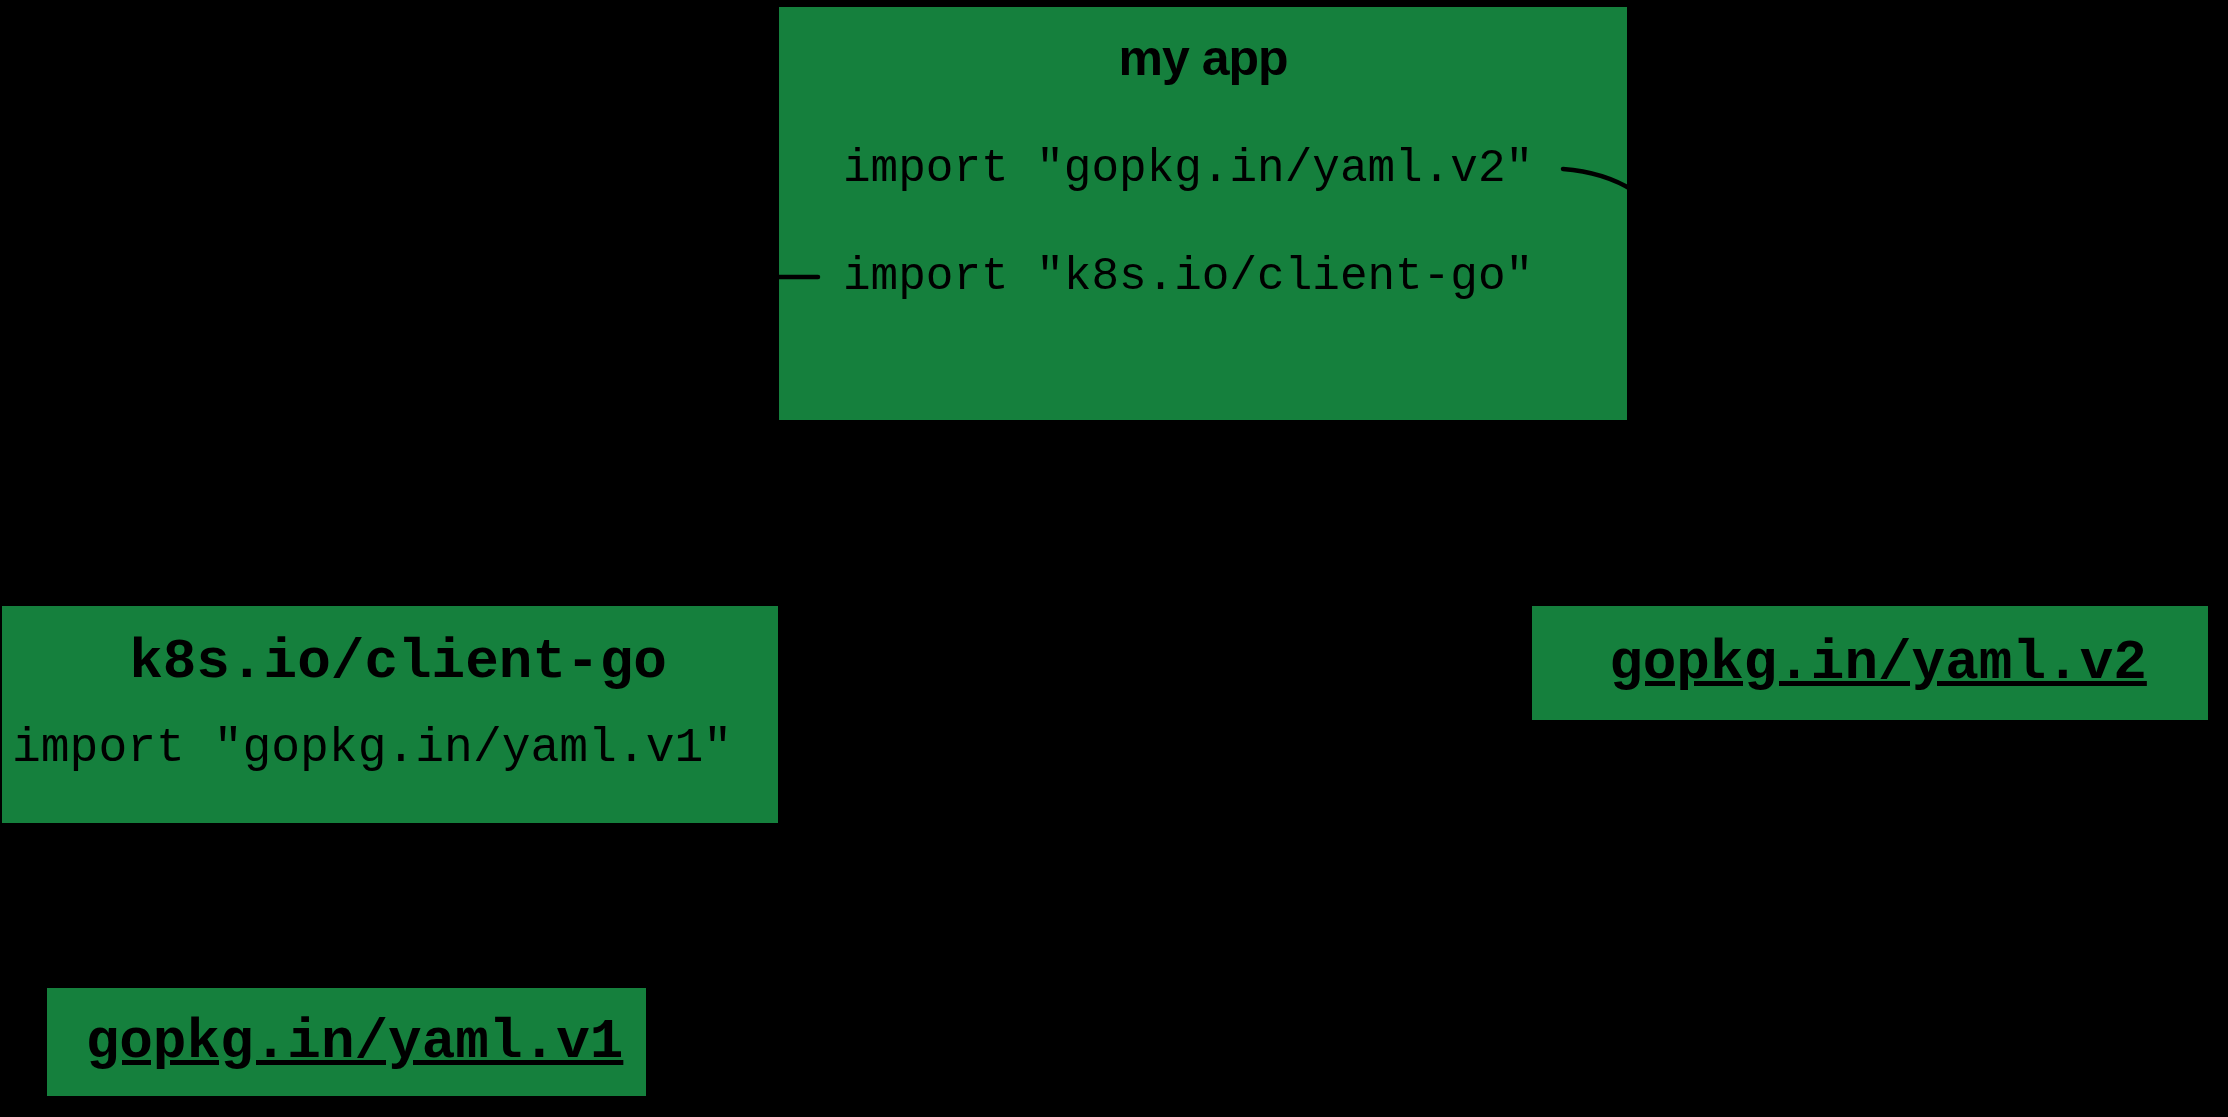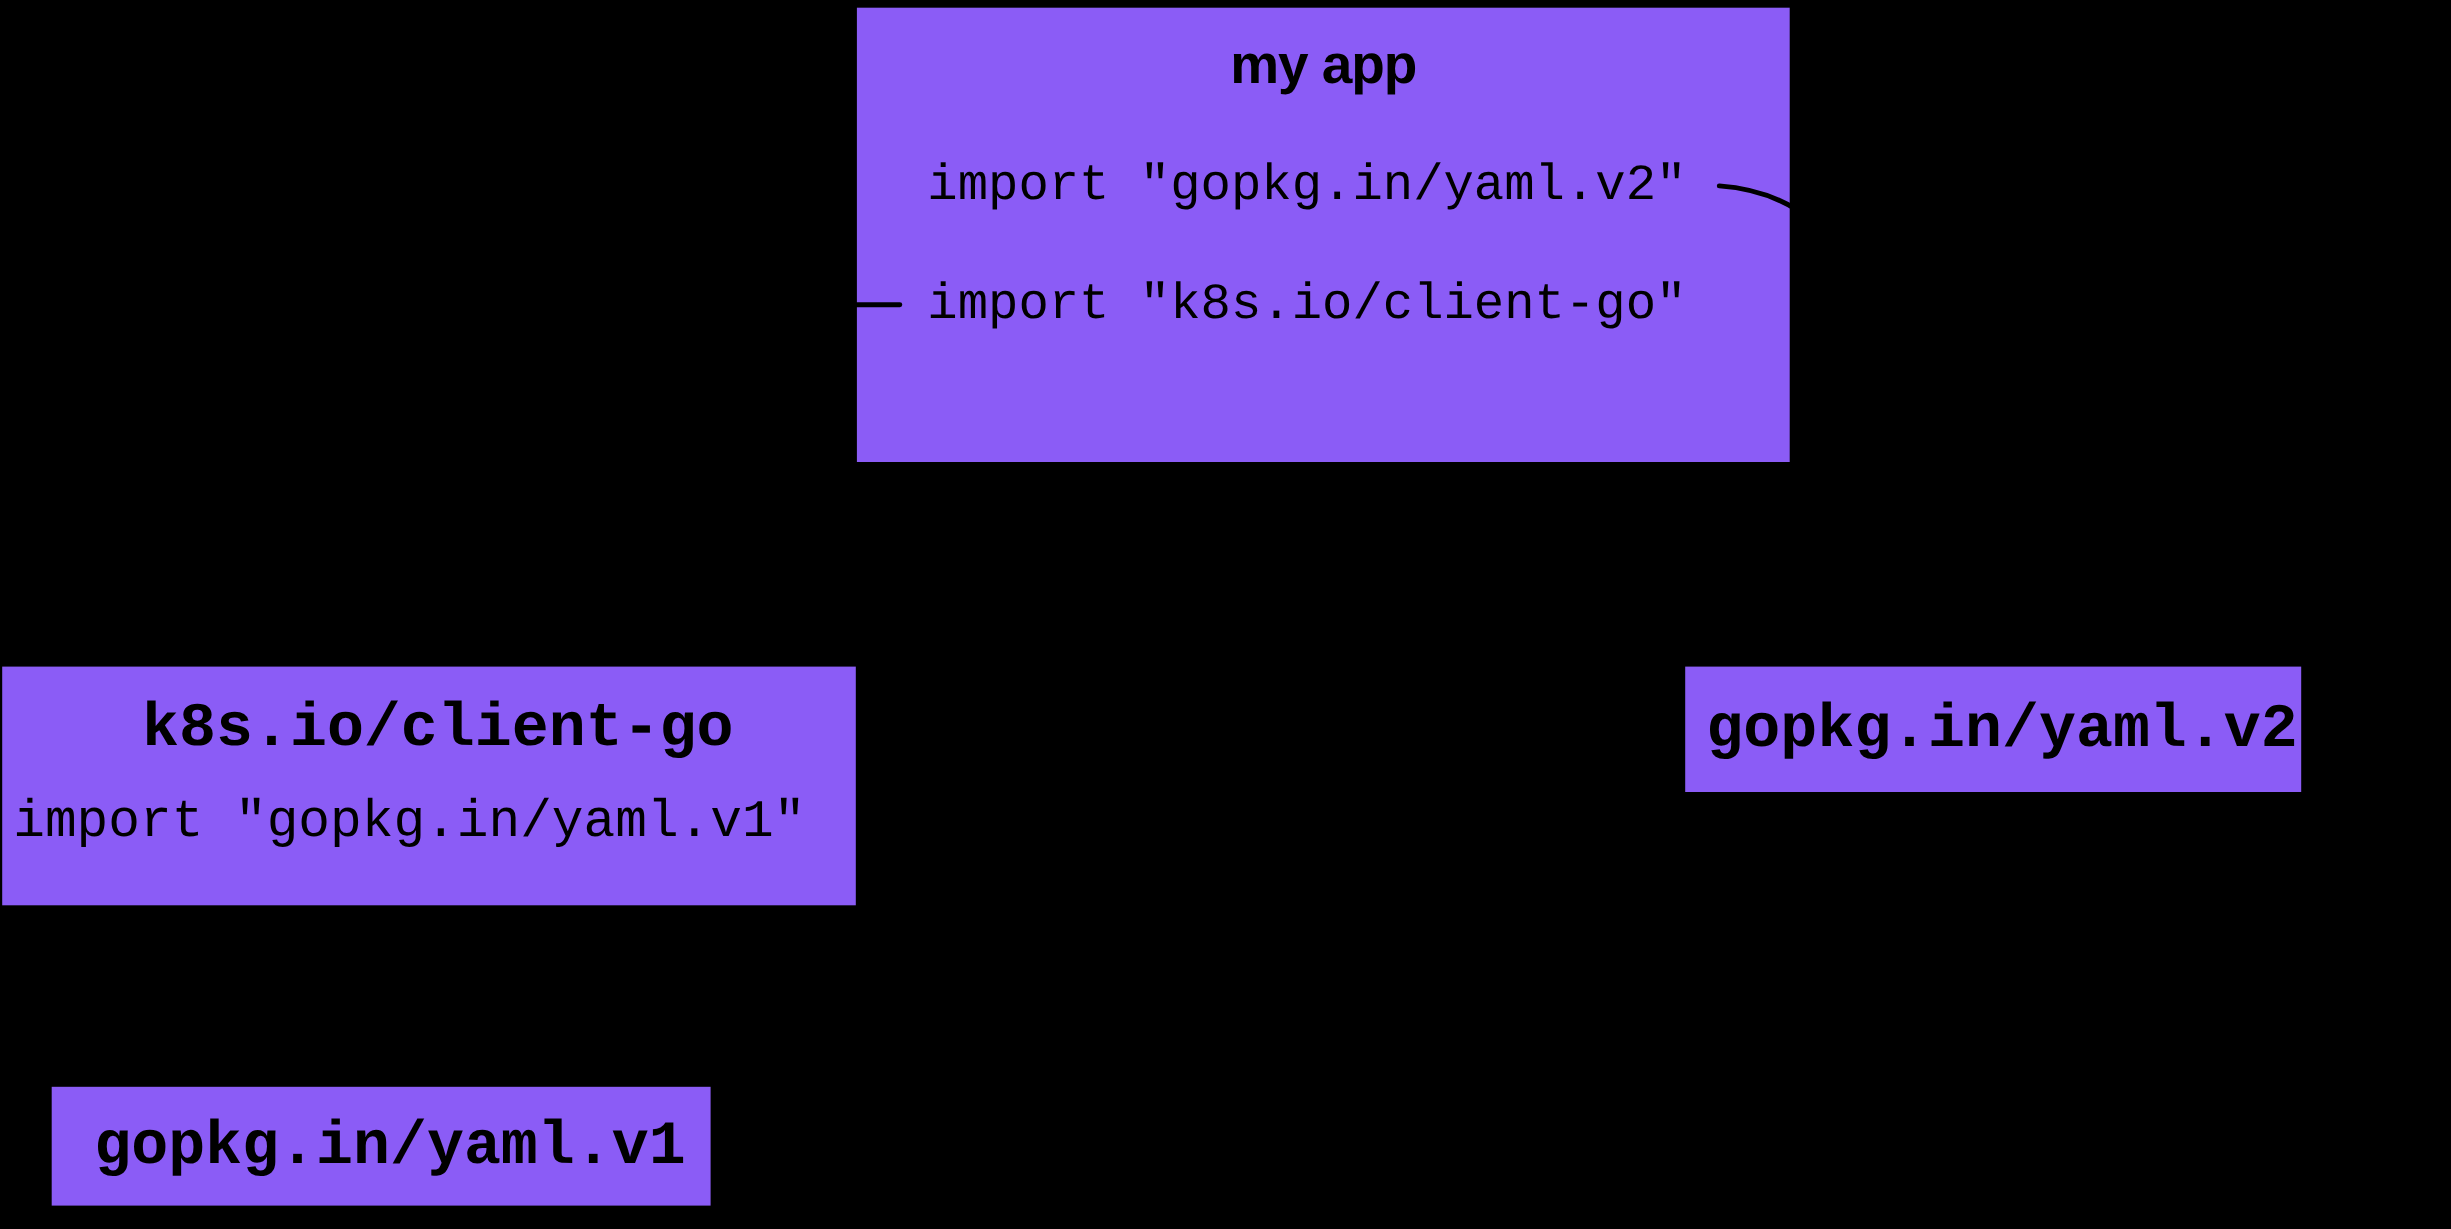--- a/index.html
+++ b/index.html
@@ -10,22 +10,23 @@
   .canvas {
     position: relative;
     width: 2228px;
     height: 1117px;
     background: #000000;
     overflow: hidden;
     font-family: "Liberation Mono", "DejaVu Sans Mono", monospace;
   }
   .node {
     position: absolute;
-    background: #8b5cf6;
+    background: #15803d;
     color: #000000;
+    text-decoration: underline;
   }
   .node-title-sans {
     position: absolute;
     left: 0;
     right: 0;
     text-align: center;
     font-family: "Liberation Sans", "DejaVu Sans", sans-serif;
     font-weight: 700;
     font-size: 50px;
     line-height: 1.1;
@@ -59,21 +60,21 @@
   }
   #node-my-app    { left: 779px;  top: 7px;   width: 848px; height: 413px; }
   #node-my-app .node-title-sans { top: 24px; }
   #node-my-app .import-0 { top: 139px; left: 64px; font-size: 46px; }
   #node-my-app .import-1 { top: 247px; left: 64px; font-size: 46px; }
 
   #node-client-go { left: 2px;   top: 606px; width: 776px; height: 217px; }
   #node-client-go .title-abs { top: 28px; }
   #node-client-go .import-0 { top: 118px; left: 10px; font-size: 48px; }
 
-  #node-yaml-v2   { left: 1532px; top: 606px; width: 560px; height: 114px; text-align: center; }
+  #node-yaml-v2   { left: 1532px; top: 606px; width: 676px; height: 114px; text-align: center; }
   #node-yaml-v1   { left: 47px;  top: 988px; width: 599px; height: 108px; }
 
   .connector-layer {
     position: absolute;
     left: 0;
     top: 0;
     width: 2228px;
     height: 1117px;
     pointer-events: none;
   }

